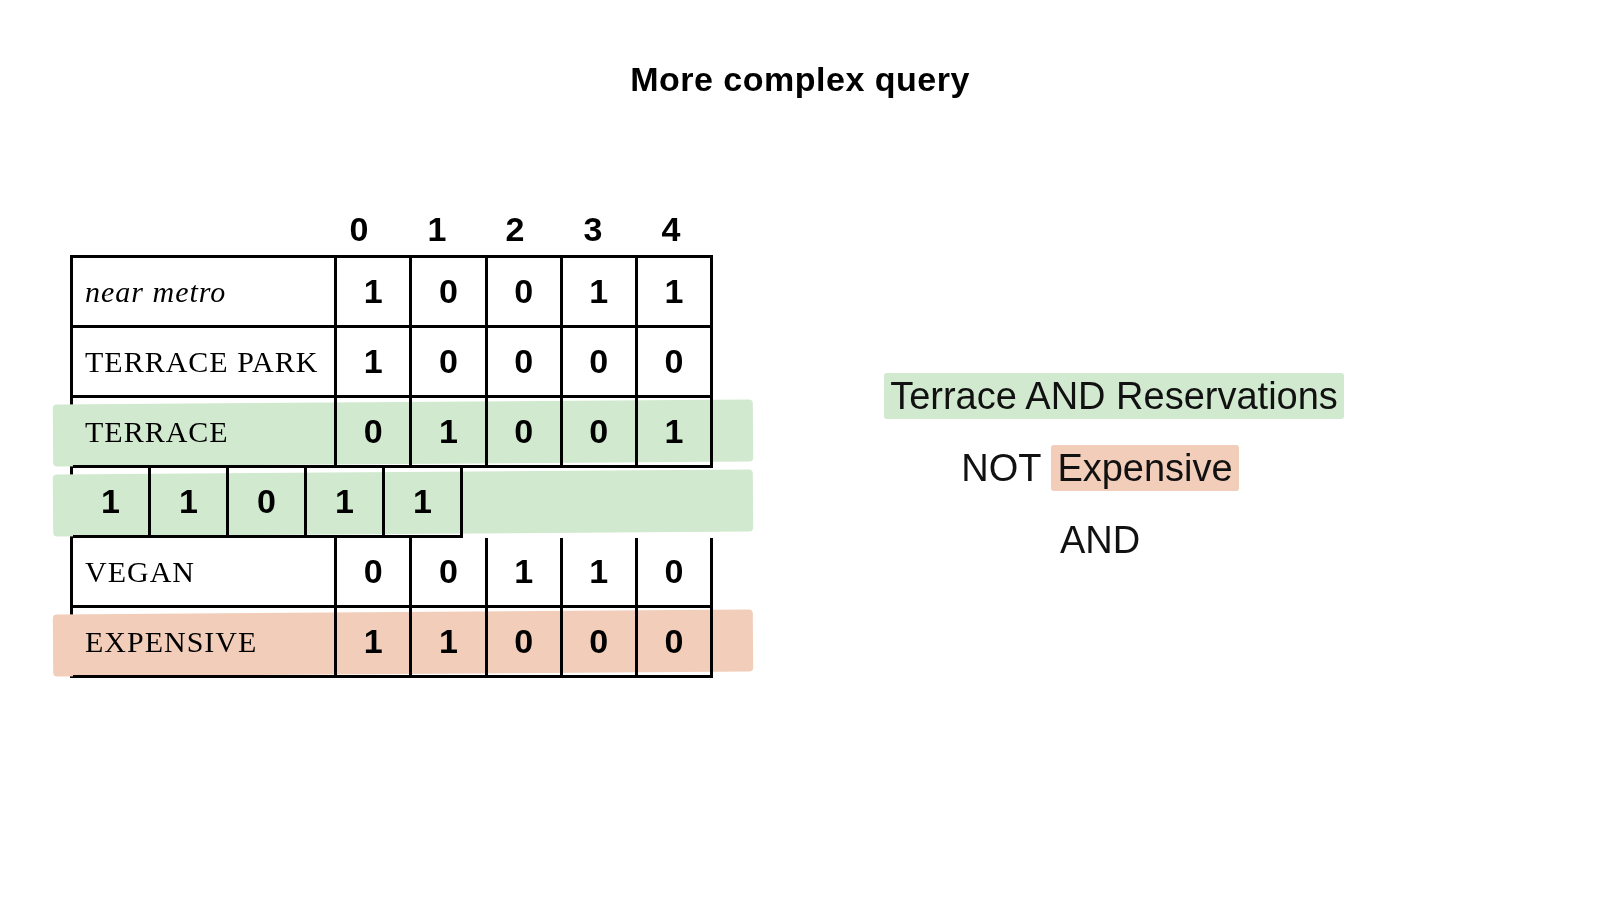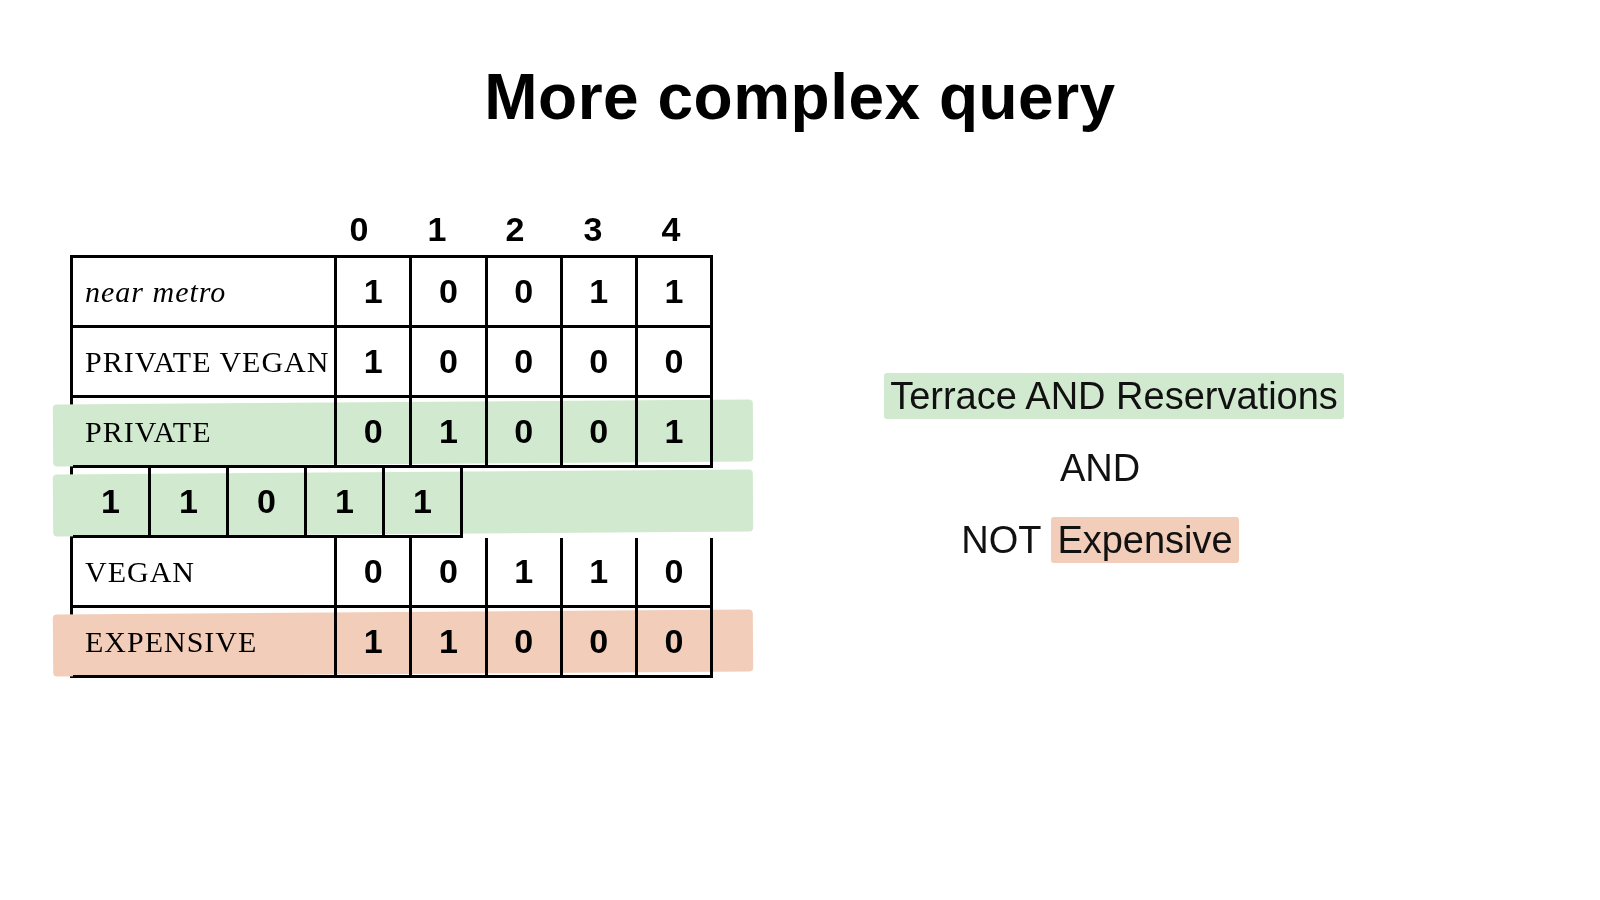--- a/index.html
+++ b/index.html
@@ -12,21 +12,21 @@
     color: #000;
   }
   .title {
     position: absolute;
     top: 60px;
     left: 0;
     width: 1600px;
     text-align: center;
     font-family: -apple-system, "Helvetica Neue", Arial, sans-serif;
     font-weight: 700;
-    font-size: 64px;
+    font-size: 34px;
     letter-spacing: 0.5px;
   }
 
   
   .table-wrap {
     position: absolute;
     top: 210px;
     left: 70px;
     width: 660px;
   }
@@ -147,31 +147,31 @@
     <div class="row style-italic">
       <div class="label">near metro</div>
       <div class="cell">1</div>
       <div class="cell">0</div>
       <div class="cell">0</div>
       <div class="cell">1</div>
       <div class="cell">1</div>
     </div>
 
     <div class="row">
-      <div class="label">PRIVATE VEGAN</div>
+      <div class="label">TERRACE PARK</div>
       <div class="cell">1</div>
       <div class="cell">0</div>
       <div class="cell">0</div>
       <div class="cell">0</div>
       <div class="cell">0</div>
     </div>
 
     <div class="row">
       <div class="highlight-bar hl-green"></div>
-      <div class="label">PRIVATE</div>
+      <div class="label">TERRACE</div>
       <div class="cell">0</div>
       <div class="cell">1</div>
       <div class="cell">0</div>
       <div class="cell">0</div>
       <div class="cell">1</div>
     </div>
 
     <div class="row">
       <div class="highlight-bar hl-green"></div>
       <div class="cell">1</div>
@@ -200,17 +200,17 @@
       <div class="cell">0</div>
     </div>
 
   </div>
 </div>
 
 <div class="query">
   <span class="line">
     <span class="mark-green">Terrace AND Reservations</span>
   </span>
-  <span class="line">AND</span>
   <span class="line">
     <span>NOT </span><span class="mark-red">Expensive</span>
   </span>
+  <span class="line">AND</span>
 </div>
 
 </body></html>

